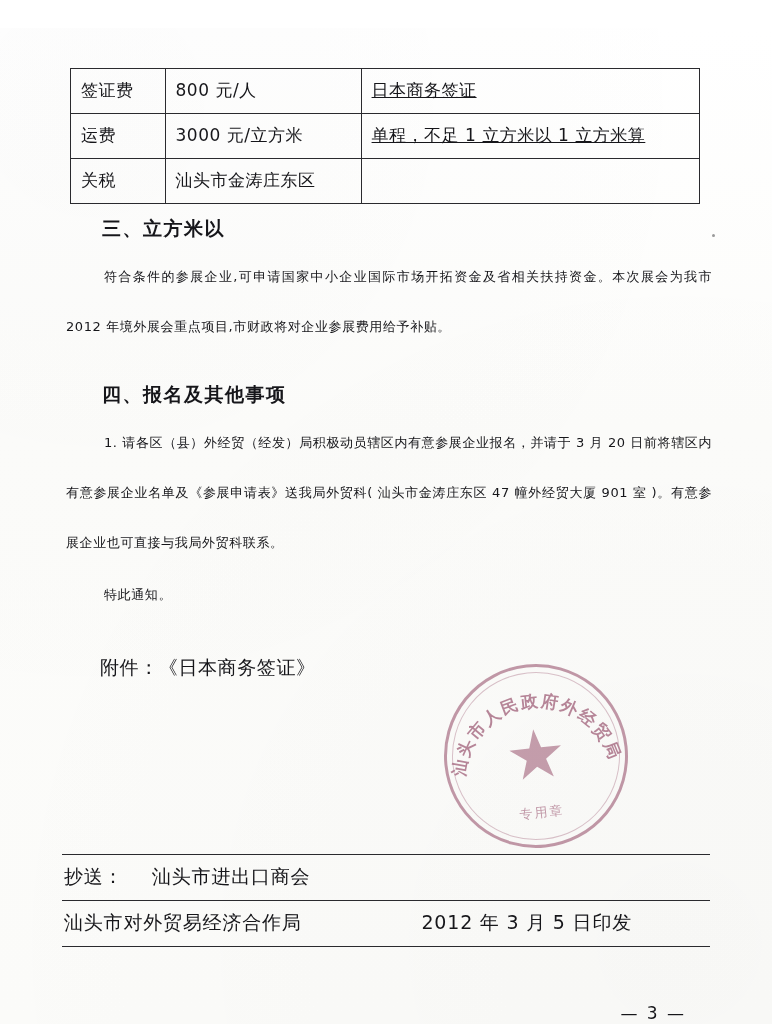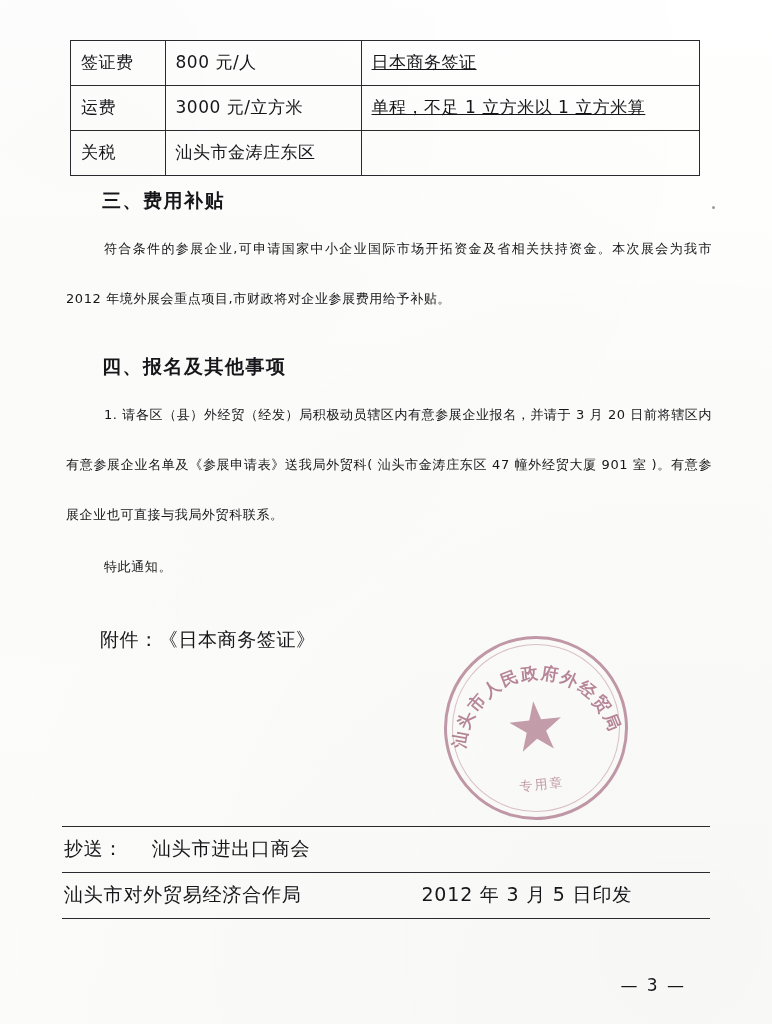--- a/index.html
+++ b/index.html
@@ -12,20 +12,21 @@
     height: 1024px;
     position: relative;
     font-family: "DejaVu Sans", sans-serif;
     color: #16161a;
     overflow: hidden;
   }
   .page {
     position: absolute;
     inset: 0;
     background: #22c55e;
+    margin-top: 28px;
   }
   
   .page::before {
     content: "";
     position: absolute;
     inset: 0;
     background:
       radial-gradient(circle at 12% 8%, rgba(0,0,0,0.012), rgba(0,0,0,0) 60%),
       radial-gradient(circle at 88% 92%, rgba(0,0,0,0.015), rgba(0,0,0,0) 65%),
       linear-gradient(180deg, #ffffff 0%, #fcfcfa 40%, #fbfbf9 100%);
@@ -231,21 +232,21 @@
         <td class="c2">汕头市金涛庄东区</td>
         <td class="c3"></td>
       </tr>
     </tbody>
   </table>
 
   <div class="tiny-mark"></div>
 
   <div class="doc-body">
 
-    <div class="sec-head">三、费用补贴</div>
+    <div class="sec-head">三、立方米以</div>
     <p class="para">符合条件的参展企业,可申请国家中小企业国际市场开拓资金及省相关扶持资金。本次展会为我市 2012 年境外展会重点项目,市财政将对企业参展费用给予补贴。</p>
 
     <div class="gap-m"></div>
 
     <div class="sec-head">四、报名及其他事项</div>
     <p class="para">1. 请各区（县）外经贸（经发）局积极动员辖区内有意参展企业报名，并请于 3 月 20 日前将辖区内有意参展企业名单及《参展申请表》送我局外贸科( 汕头市金涛庄东区 47 幢外经贸大厦 901 室 )。有意参展企业也可直接与我局外贸科联系。</p>
     <p class="para">特此通知。</p>
 
     <div class="gap-l"></div>
 

